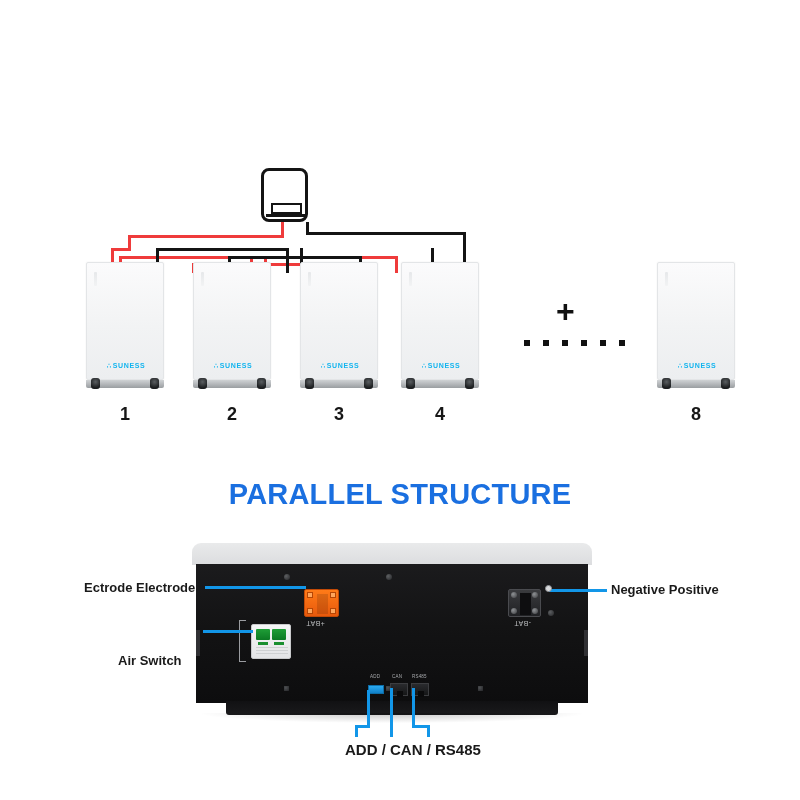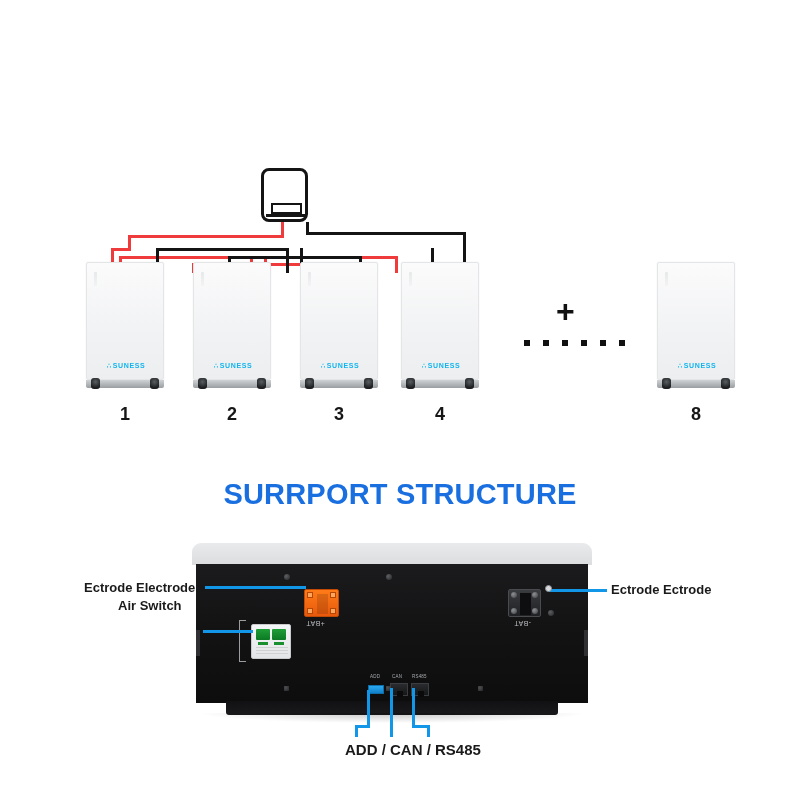--- a/index.html
+++ b/index.html
@@ -216,21 +216,21 @@
   .rj.c { left: 22px; } .rj.r { left: 43px; }
   .port-cap { position:absolute; top: -9px; font-size: 4.5px; color:#a9abae; letter-spacing:.2px; }
   .pc1 { left: 2px; } .pc2 { left: 24px; } .pc3 { left: 44px; }
 
   .panel-screw { position:absolute; width: 5px; height: 5px;
                  background: radial-gradient(circle at 35% 35%,#4e5053,#232426); }
 
   
   .callout { position: absolute; font-size: 13px; font-weight: bold; color: #1a1a1a; white-space: nowrap; }
   .co-pos { left: 84px; top: 580px; }
-  .co-air { left: 118px; top: 598px; text-align: center; }
+  .co-air { left: 118px; top: 653px; text-align: center; }
   .co-neg { left: 611px; top: 582px; }
   .co-bottom { left: 345px; top: 741px; font-size: 15px; }
 
   .lead { position: absolute; background: #1296e8; }
   .lead-dot { position:absolute; width: 7px; height: 7px; border-radius:50%;
               background:#d8dadd; border: 1px solid #8f9296; }
 </style>
 </head>
 <body>
 
@@ -353,21 +353,21 @@
         </div>
       </div>
       <div class="unit-base">
         <div class="foot l"></div>
         <div class="foot r"></div>
       </div>
       <div class="unit-label">8</div>
     </div>
   </div>
 
-  <div class="section-title">SURRPORT STRUCTURE</div>
+  <div class="section-title">PARALLEL STRUCTURE</div>
 
   <div class="product">
     <div class="prod-cap"></div>
     <div class="prod-body">
 
       <div class="side-tab l"></div>
       <div class="side-tab r"></div>
 
       <div class="screw" style="left:88px; top:10px;"></div>
       <div class="screw" style="left:190px; top:10px;"></div>
@@ -435,16 +435,16 @@
   <div class="lead" style="left:355px; top:725px; width:3px; height:12px;"></div>
 
   <div class="lead" style="left:390px; top:688px; width:3px; height:49px;"></div>
 
   <div class="lead" style="left:412px; top:688px; width:3px; height:37px;"></div>
   <div class="lead" style="left:412px; top:725px; width:18px; height:3px;"></div>
   <div class="lead" style="left:427px; top:725px; width:3px; height:12px;"></div>
 
   <div class="callout co-pos">Ectrode Electrode</div>
   <div class="callout co-air">Air Switch</div>
-  <div class="callout co-neg">Ectrode Ectrode</div>
+  <div class="callout co-neg">Negative Positive</div>
   <div class="callout co-bottom">ADD / CAN / RS485</div>
 
 </div>
 
 </body></html>

